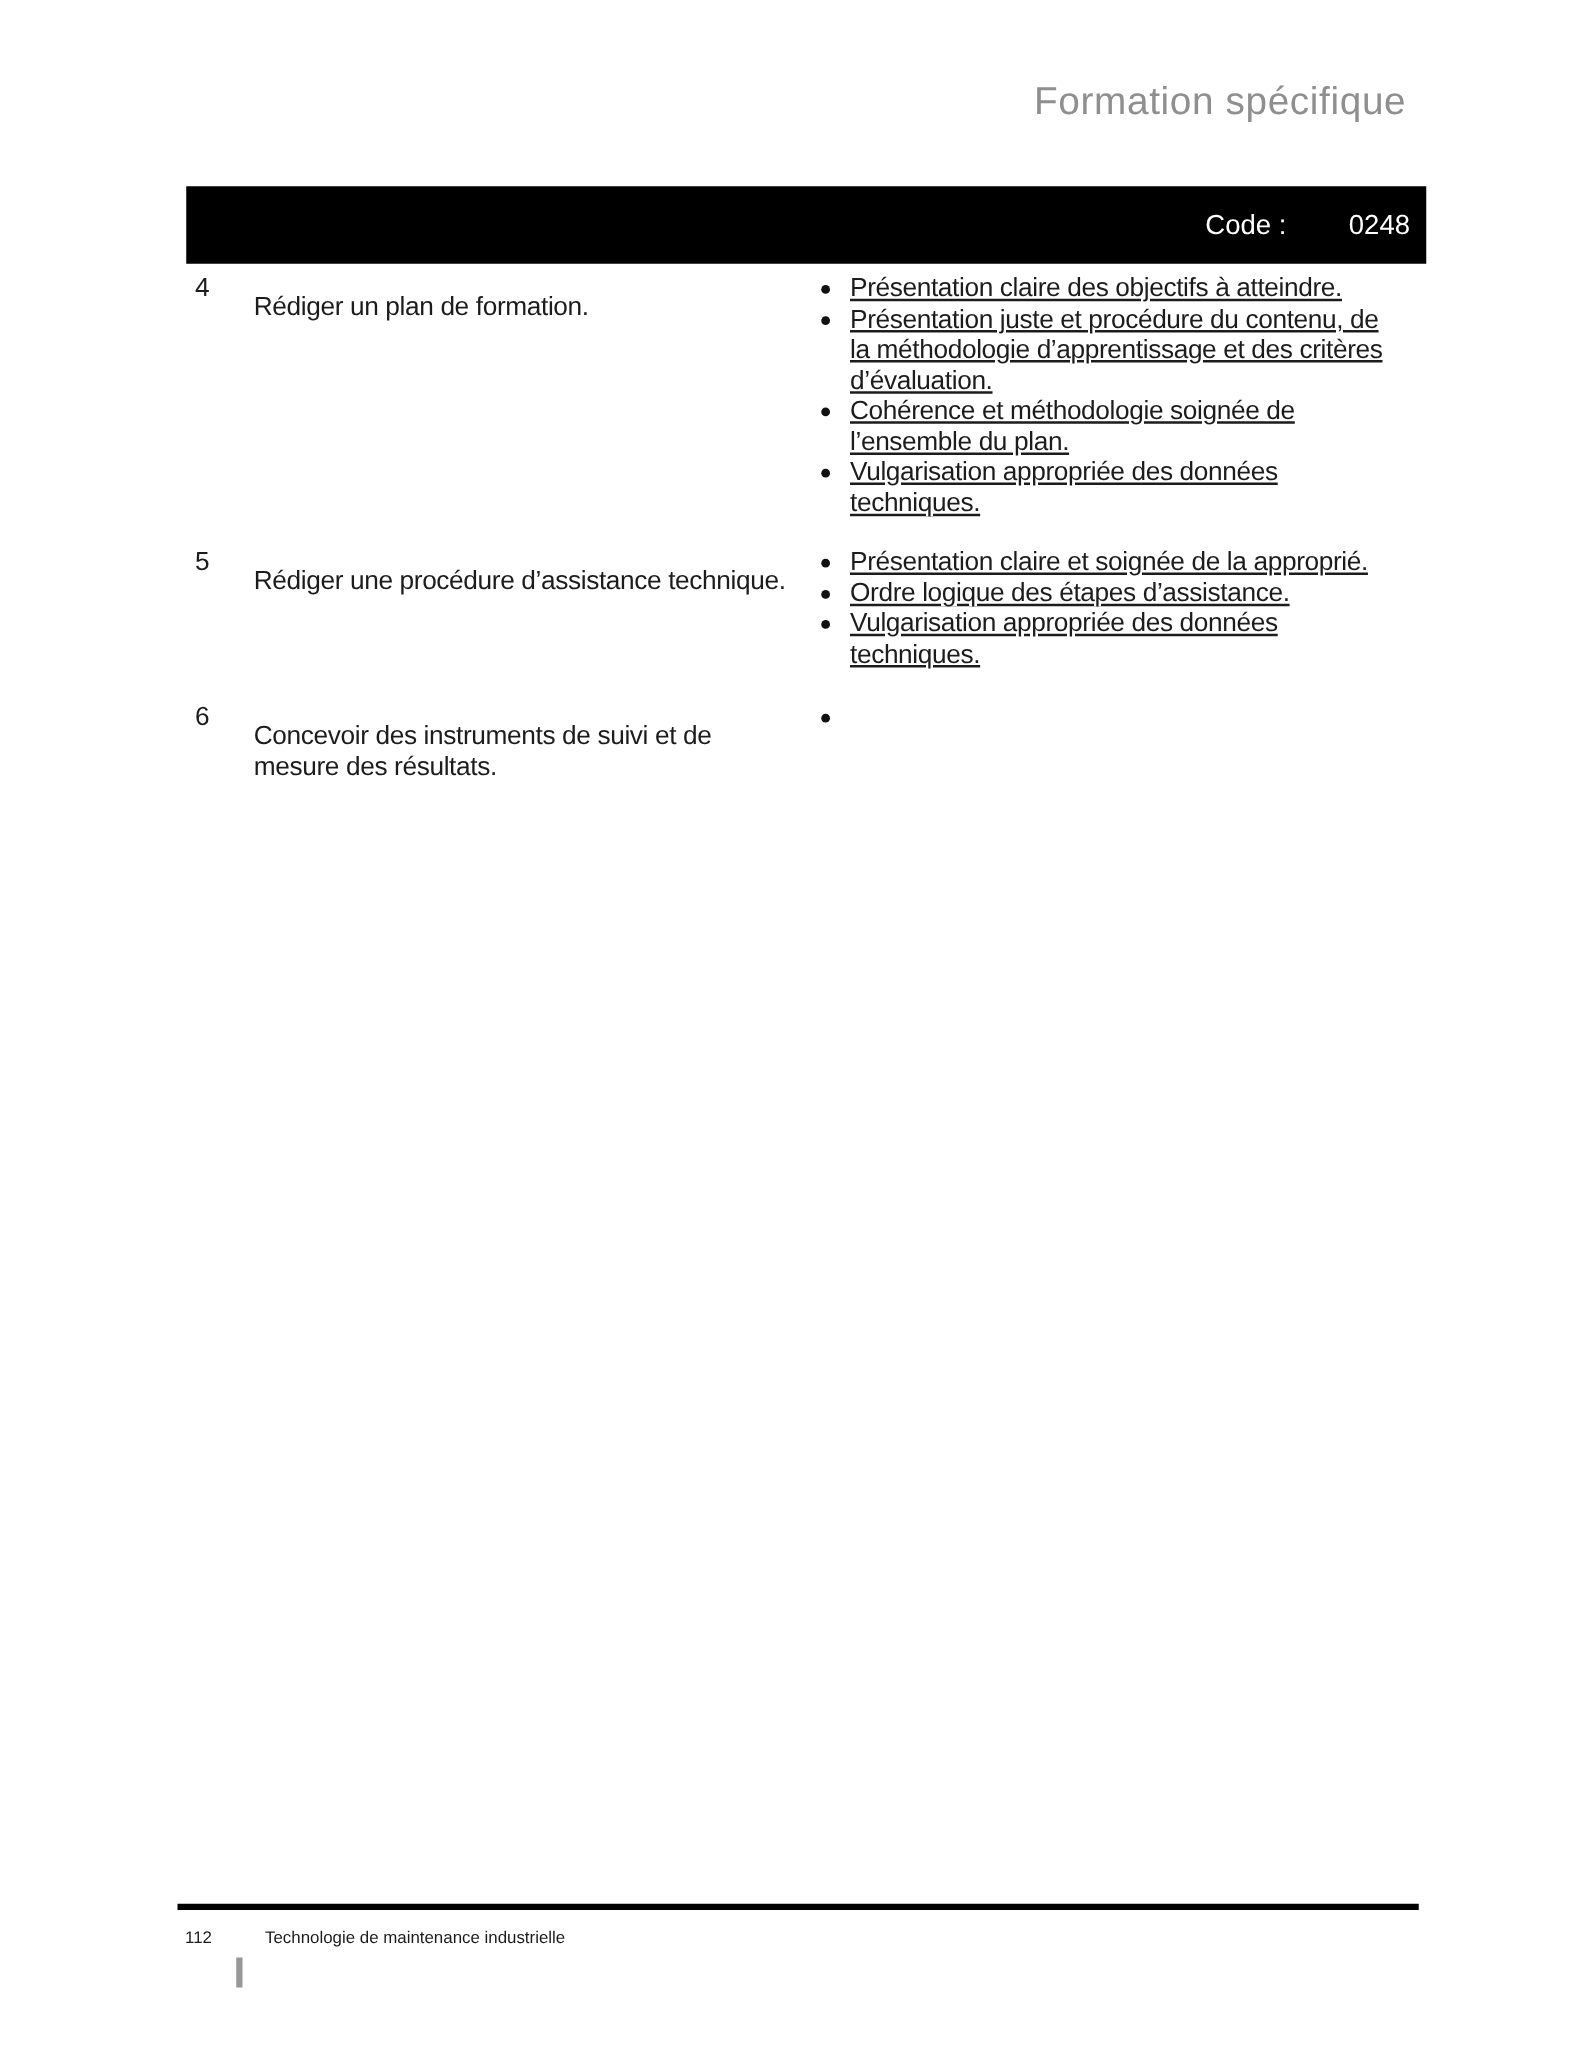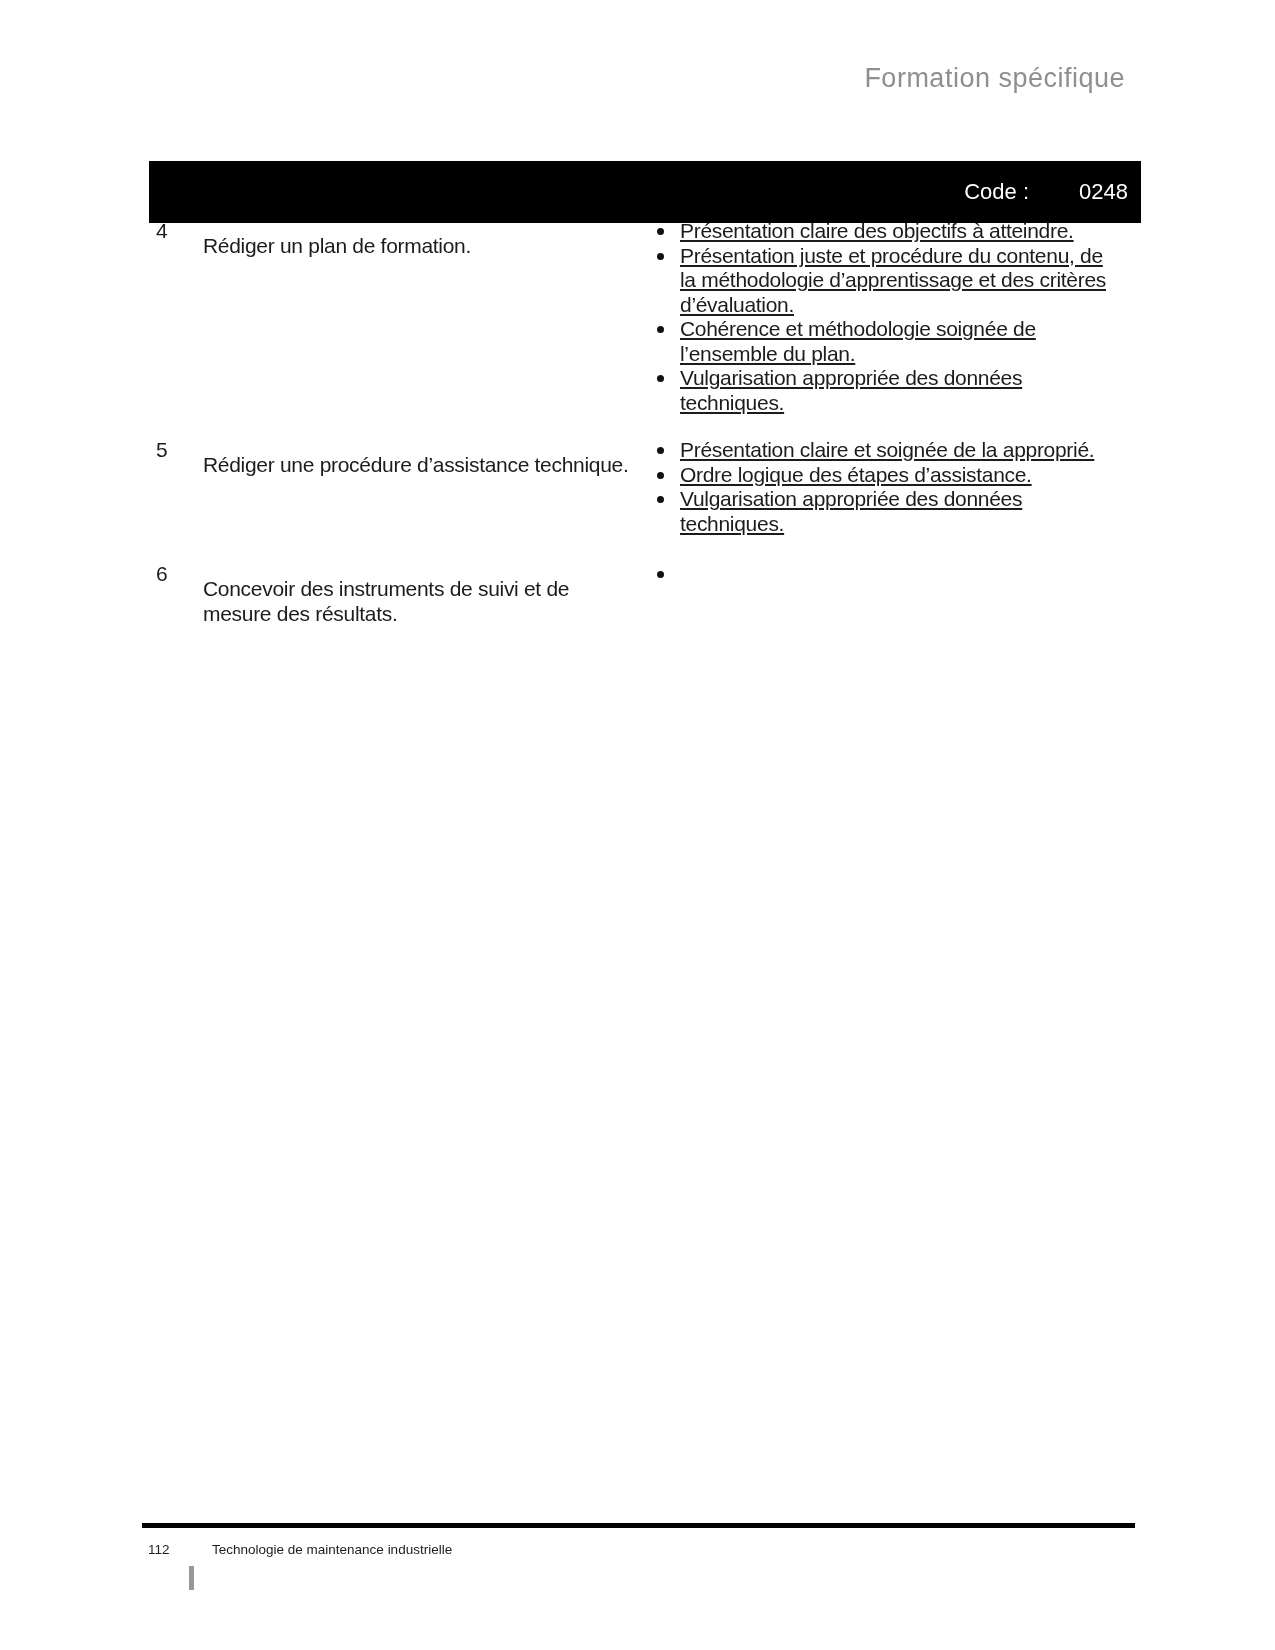--- a/index.html
+++ b/index.html
@@ -14,41 +14,40 @@
     background: #ffffff;
     font-family: "Liberation Sans", "DejaVu Sans", sans-serif;
     color: #1c1c1c;
     overflow: hidden;
   }
   
   .running-header {
     position: absolute;
     top: 63px;
     right: 150px;
-    font-size: 27px;
+    font-size: 31px;
     letter-spacing: 0.5px;
     color: #8f8f8f;
     white-space: nowrap;
   }
   
   .code-banner {
     position: absolute;
     left: 149px;
     top: 149px;
     width: 992px;
     height: 62px;
     background: #000000;
     display: flex;
     align-items: center;
     justify-content: flex-end;
     padding-right: 13px;
     box-sizing: border-box;
     color: #ffffff;
     font-size: 22px;
-    margin-top: 12px;
   }
   .code-banner .code-label { margin-right: 50px; }
 
   
   .row {
     position: absolute;
     left: 0;
     width: 1275px;
     font-size: 21px;
     line-height: 24.5px;

